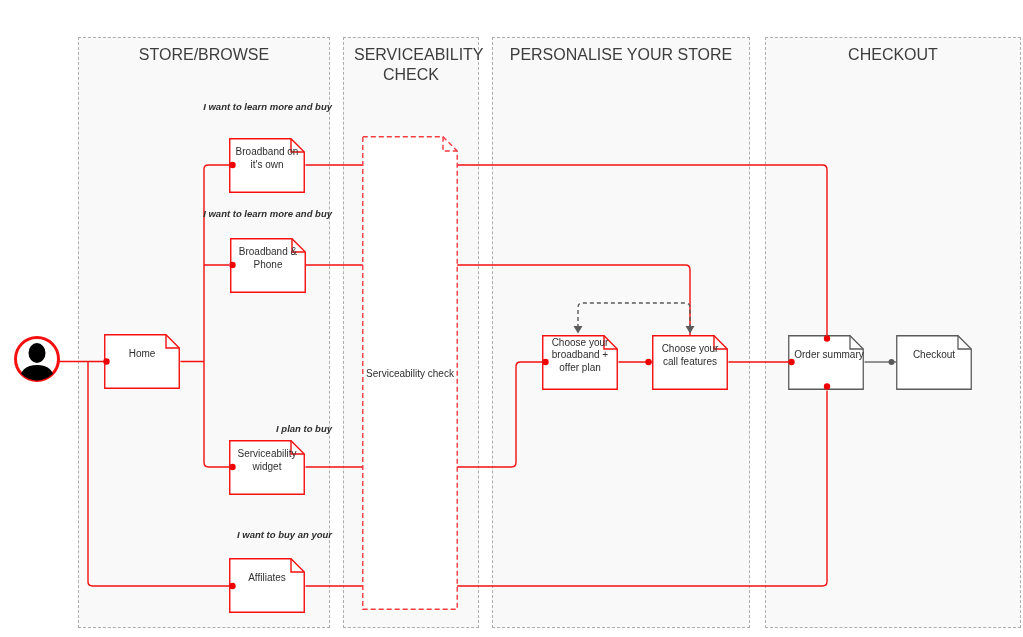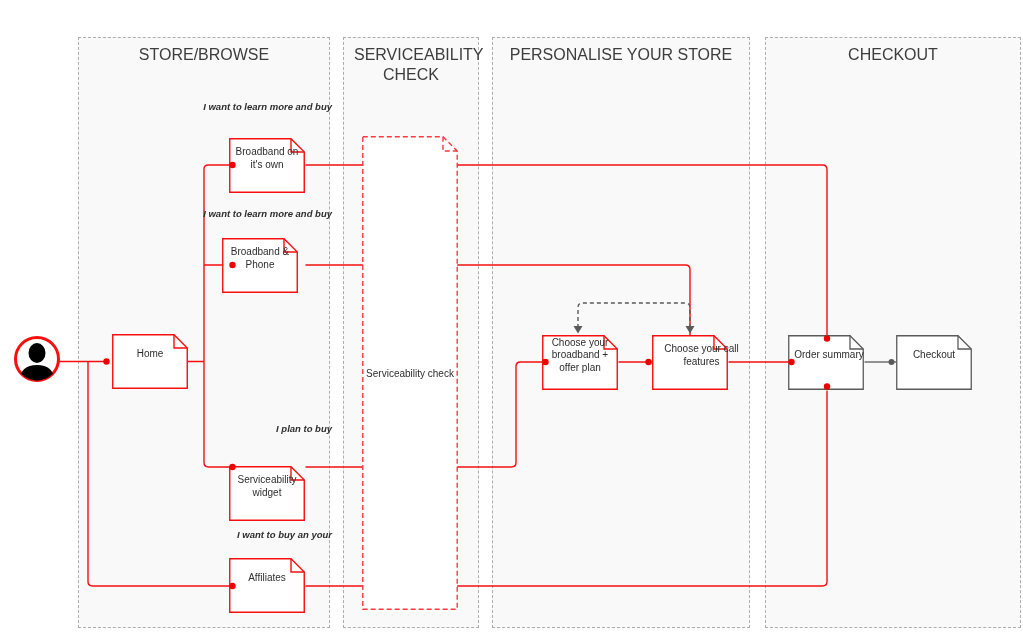--- a/index.html
+++ b/index.html
@@ -90,45 +90,45 @@
         <path d="M7,50 Q7,31 25,31 Q43,31 43,50 Z"></path>
       </g>
     </svg>
   </div>
 
   <div class="annot" style="left:202px;top:101px;">I want to learn more and buy</div>
   <div class="annot" style="left:202px;top:208px;">I want to learn more and buy</div>
   <div class="annot" style="left:202px;top:423px;">I plan to buy</div>
   <div class="annot" style="left:202px;top:529px;">I want to buy an your</div>
 
-  <div class="node" style="left:112px;top:334px;">
+  <div class="node" style="left:104px;top:334px;">
     <svg width="76" height="55">
       <path d="M0.75,0.75 H62 L75.25,14 V54.25 H0.75 Z" fill="#ffffff" stroke="#f50f0f" stroke-width="1.4"></path>
       <path d="M62,0.75 V14 H75.25" fill="none" stroke="#f50f0f" stroke-width="1.4"></path>
     </svg>
     <span class="lbl">Home</span>
   </div>
 
   <div class="node" style="left:229px;top:138px;">
     <svg width="76" height="55">
       <path d="M0.75,0.75 H62 L75.25,14 V54.25 H0.75 Z" fill="#ffffff" stroke="#f50f0f" stroke-width="1.4"></path>
       <path d="M62,0.75 V14 H75.25" fill="none" stroke="#f50f0f" stroke-width="1.4"></path>
     </svg>
     <span class="lbl">Broadband on it's own</span>
   </div>
 
-  <div class="node" style="left:222px;top:238px;border-radius:20px;">
+  <div class="node" style="left:230px;top:238px;border-radius:20px;">
     <svg width="76" height="55">
       <path d="M0.75,0.75 H62 L75.25,14 V54.25 H0.75 Z" fill="#ffffff" stroke="#f50f0f" stroke-width="1.4"></path>
       <path d="M62,0.75 V14 H75.25" fill="none" stroke="#f50f0f" stroke-width="1.4"></path>
     </svg>
     <span class="lbl">Broadband &amp; Phone</span>
   </div>
 
-  <div class="node" style="left:229px;top:466px;">
+  <div class="node" style="left:229px;top:440px;">
     <svg width="76" height="55">
       <path d="M0.75,0.75 H62 L75.25,14 V54.25 H0.75 Z" fill="#ffffff" stroke="#f50f0f" stroke-width="1.4"></path>
       <path d="M62,0.75 V14 H75.25" fill="none" stroke="#f50f0f" stroke-width="1.4"></path>
     </svg>
     <span class="lbl">Serviceability widget</span>
   </div>
 
   <div class="node" style="left:229px;top:558px;text-decoration:underline;">
     <svg width="76" height="55">
       <path d="M0.75,0.75 H62 L75.25,14 V54.25 H0.75 Z" fill="#ffffff" stroke="#f50f0f" stroke-width="1.4"></path>
@@ -138,21 +138,21 @@
   </div>
 
   <div class="node" style="left:542px;top:335px;">
     <svg width="76" height="55">
       <path d="M0.75,0.75 H62 L75.25,14 V54.25 H0.75 Z" fill="#ffffff" stroke="#f50f0f" stroke-width="1.4"></path>
       <path d="M62,0.75 V14 H75.25" fill="none" stroke="#f50f0f" stroke-width="1.4"></path>
     </svg>
     <span class="lbl">Choose your broadband + offer plan</span>
   </div>
 
-  <div class="node" style="left:652px;top:335px;padding-left:23px;">
+  <div class="node" style="left:652px;top:335px;">
     <svg width="76" height="55">
       <path d="M0.75,0.75 H62 L75.25,14 V54.25 H0.75 Z" fill="#ffffff" stroke="#f50f0f" stroke-width="1.4"></path>
       <path d="M62,0.75 V14 H75.25" fill="none" stroke="#f50f0f" stroke-width="1.4"></path>
     </svg>
     <span class="lbl">Choose your call features</span>
   </div>
 
   <div class="node" style="left:788px;top:335px;padding-left:6px;">
     <svg width="76" height="55">
       <path d="M0.75,0.75 H62 L75.25,14 V54.25 H0.75 Z" fill="#ffffff" stroke="#5a5a5a" stroke-width="1.3"></path>

